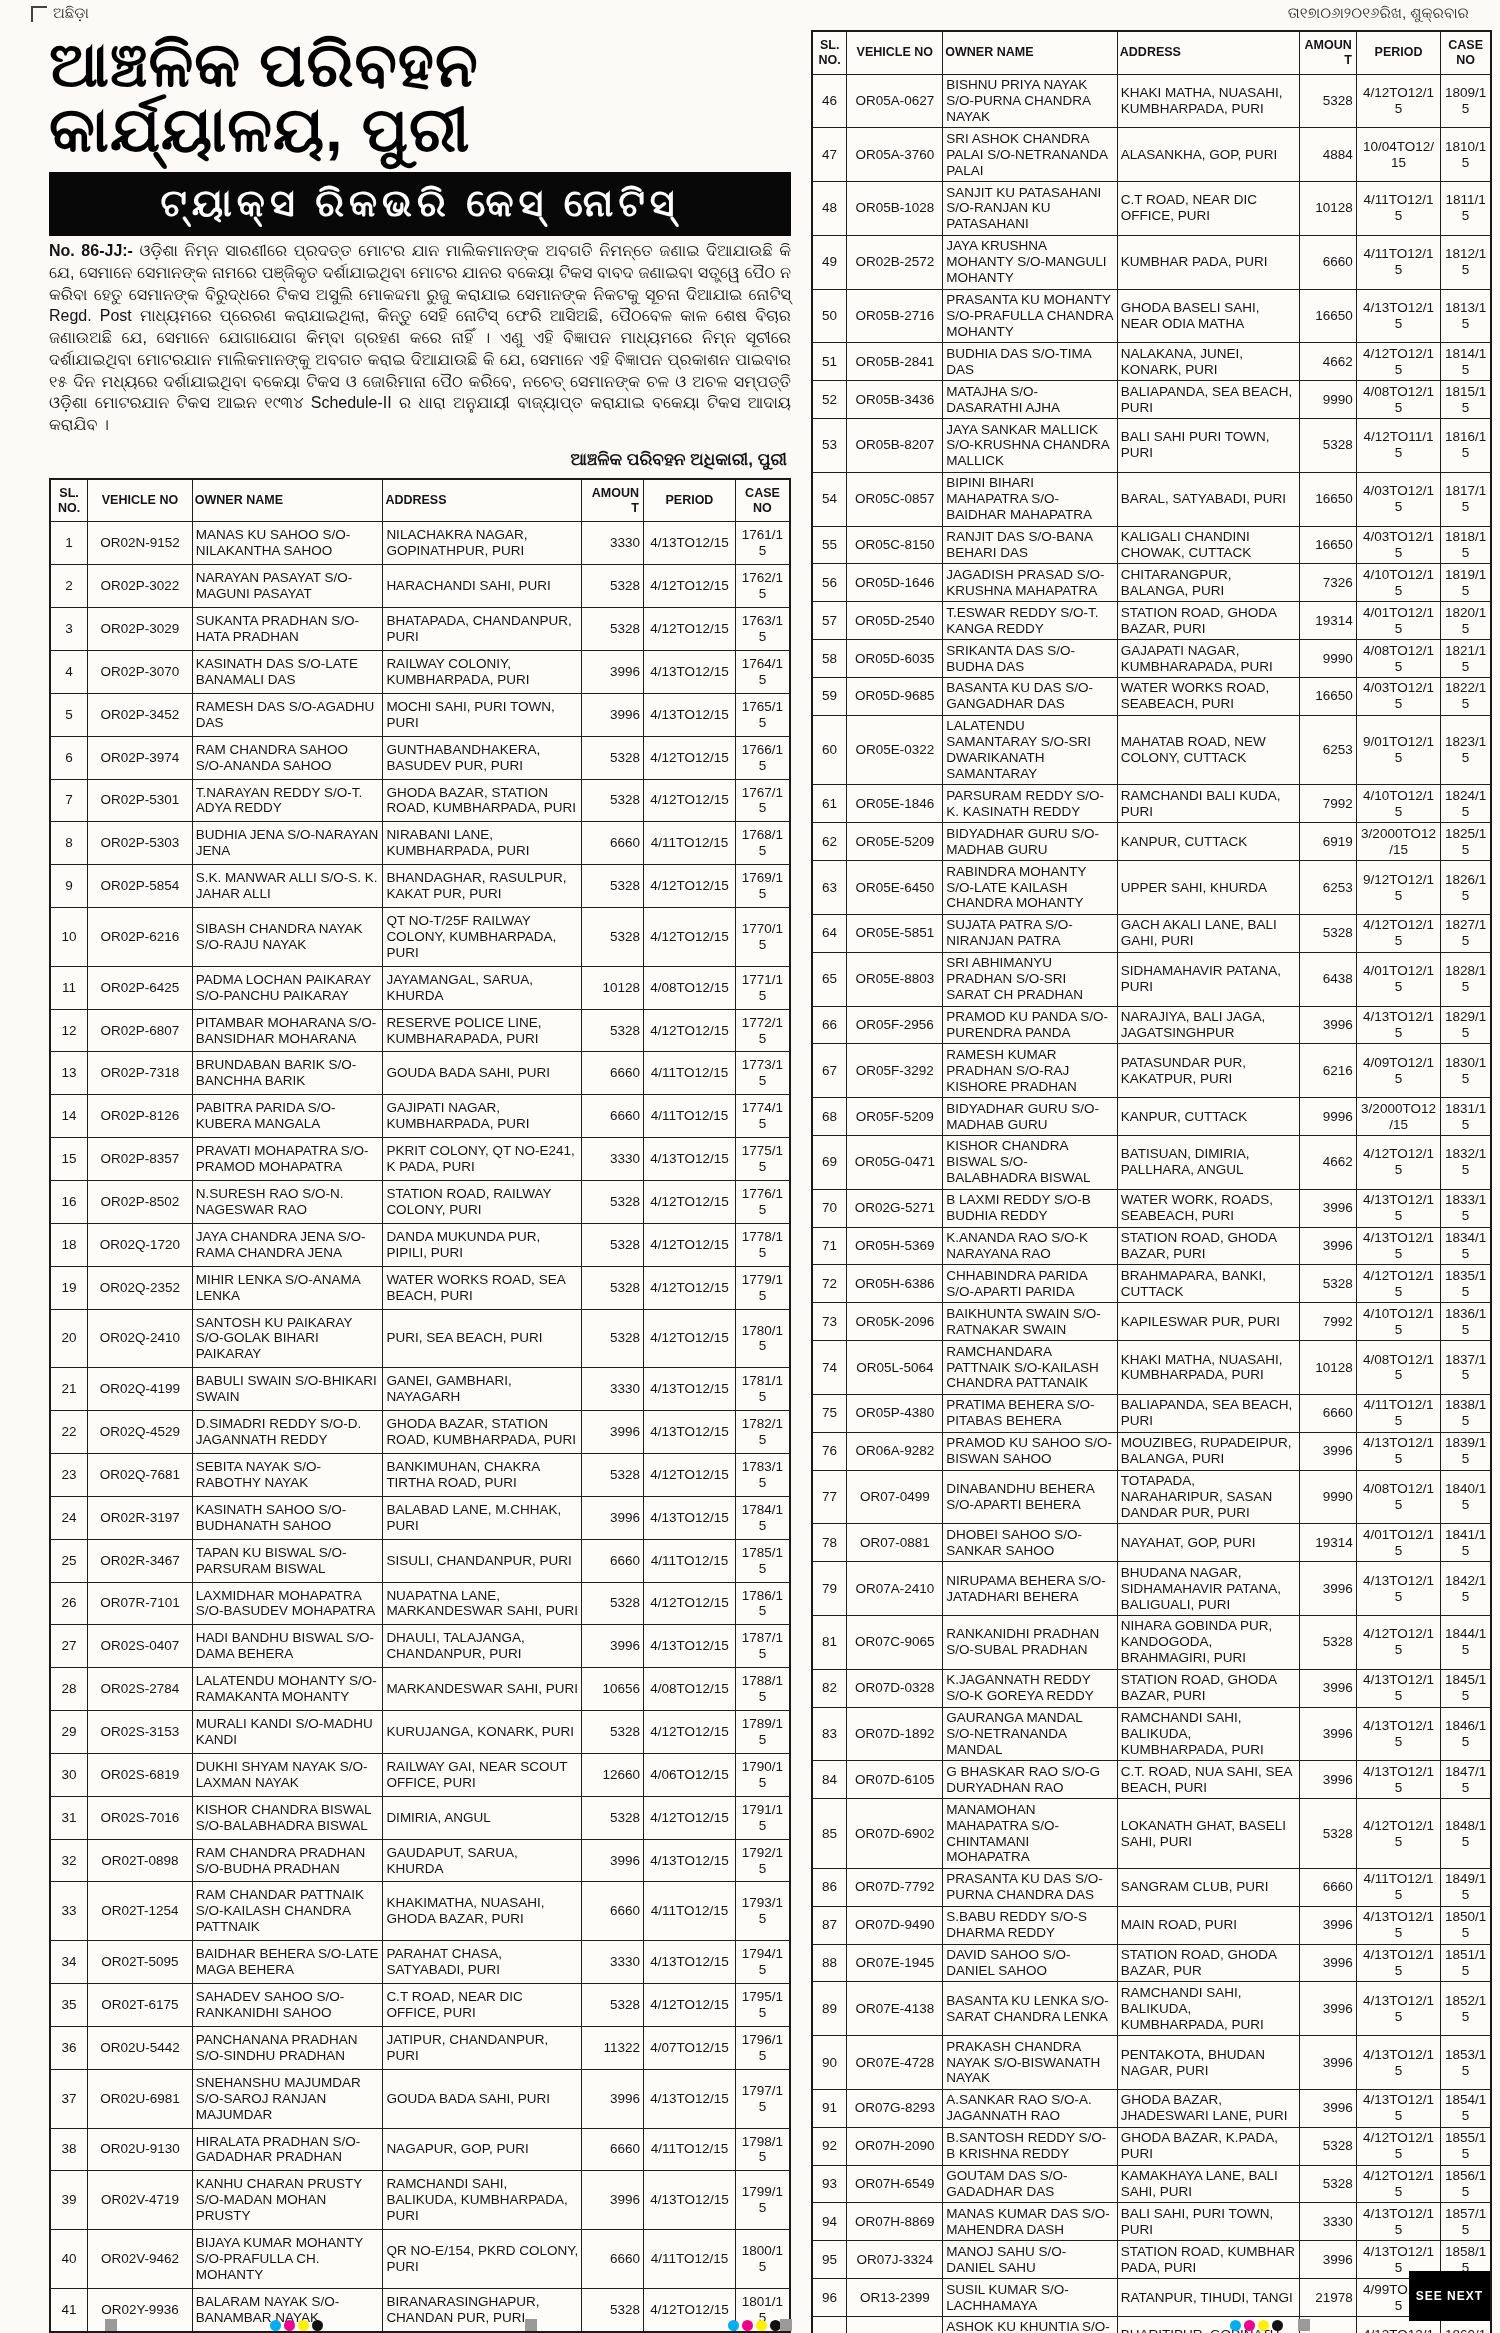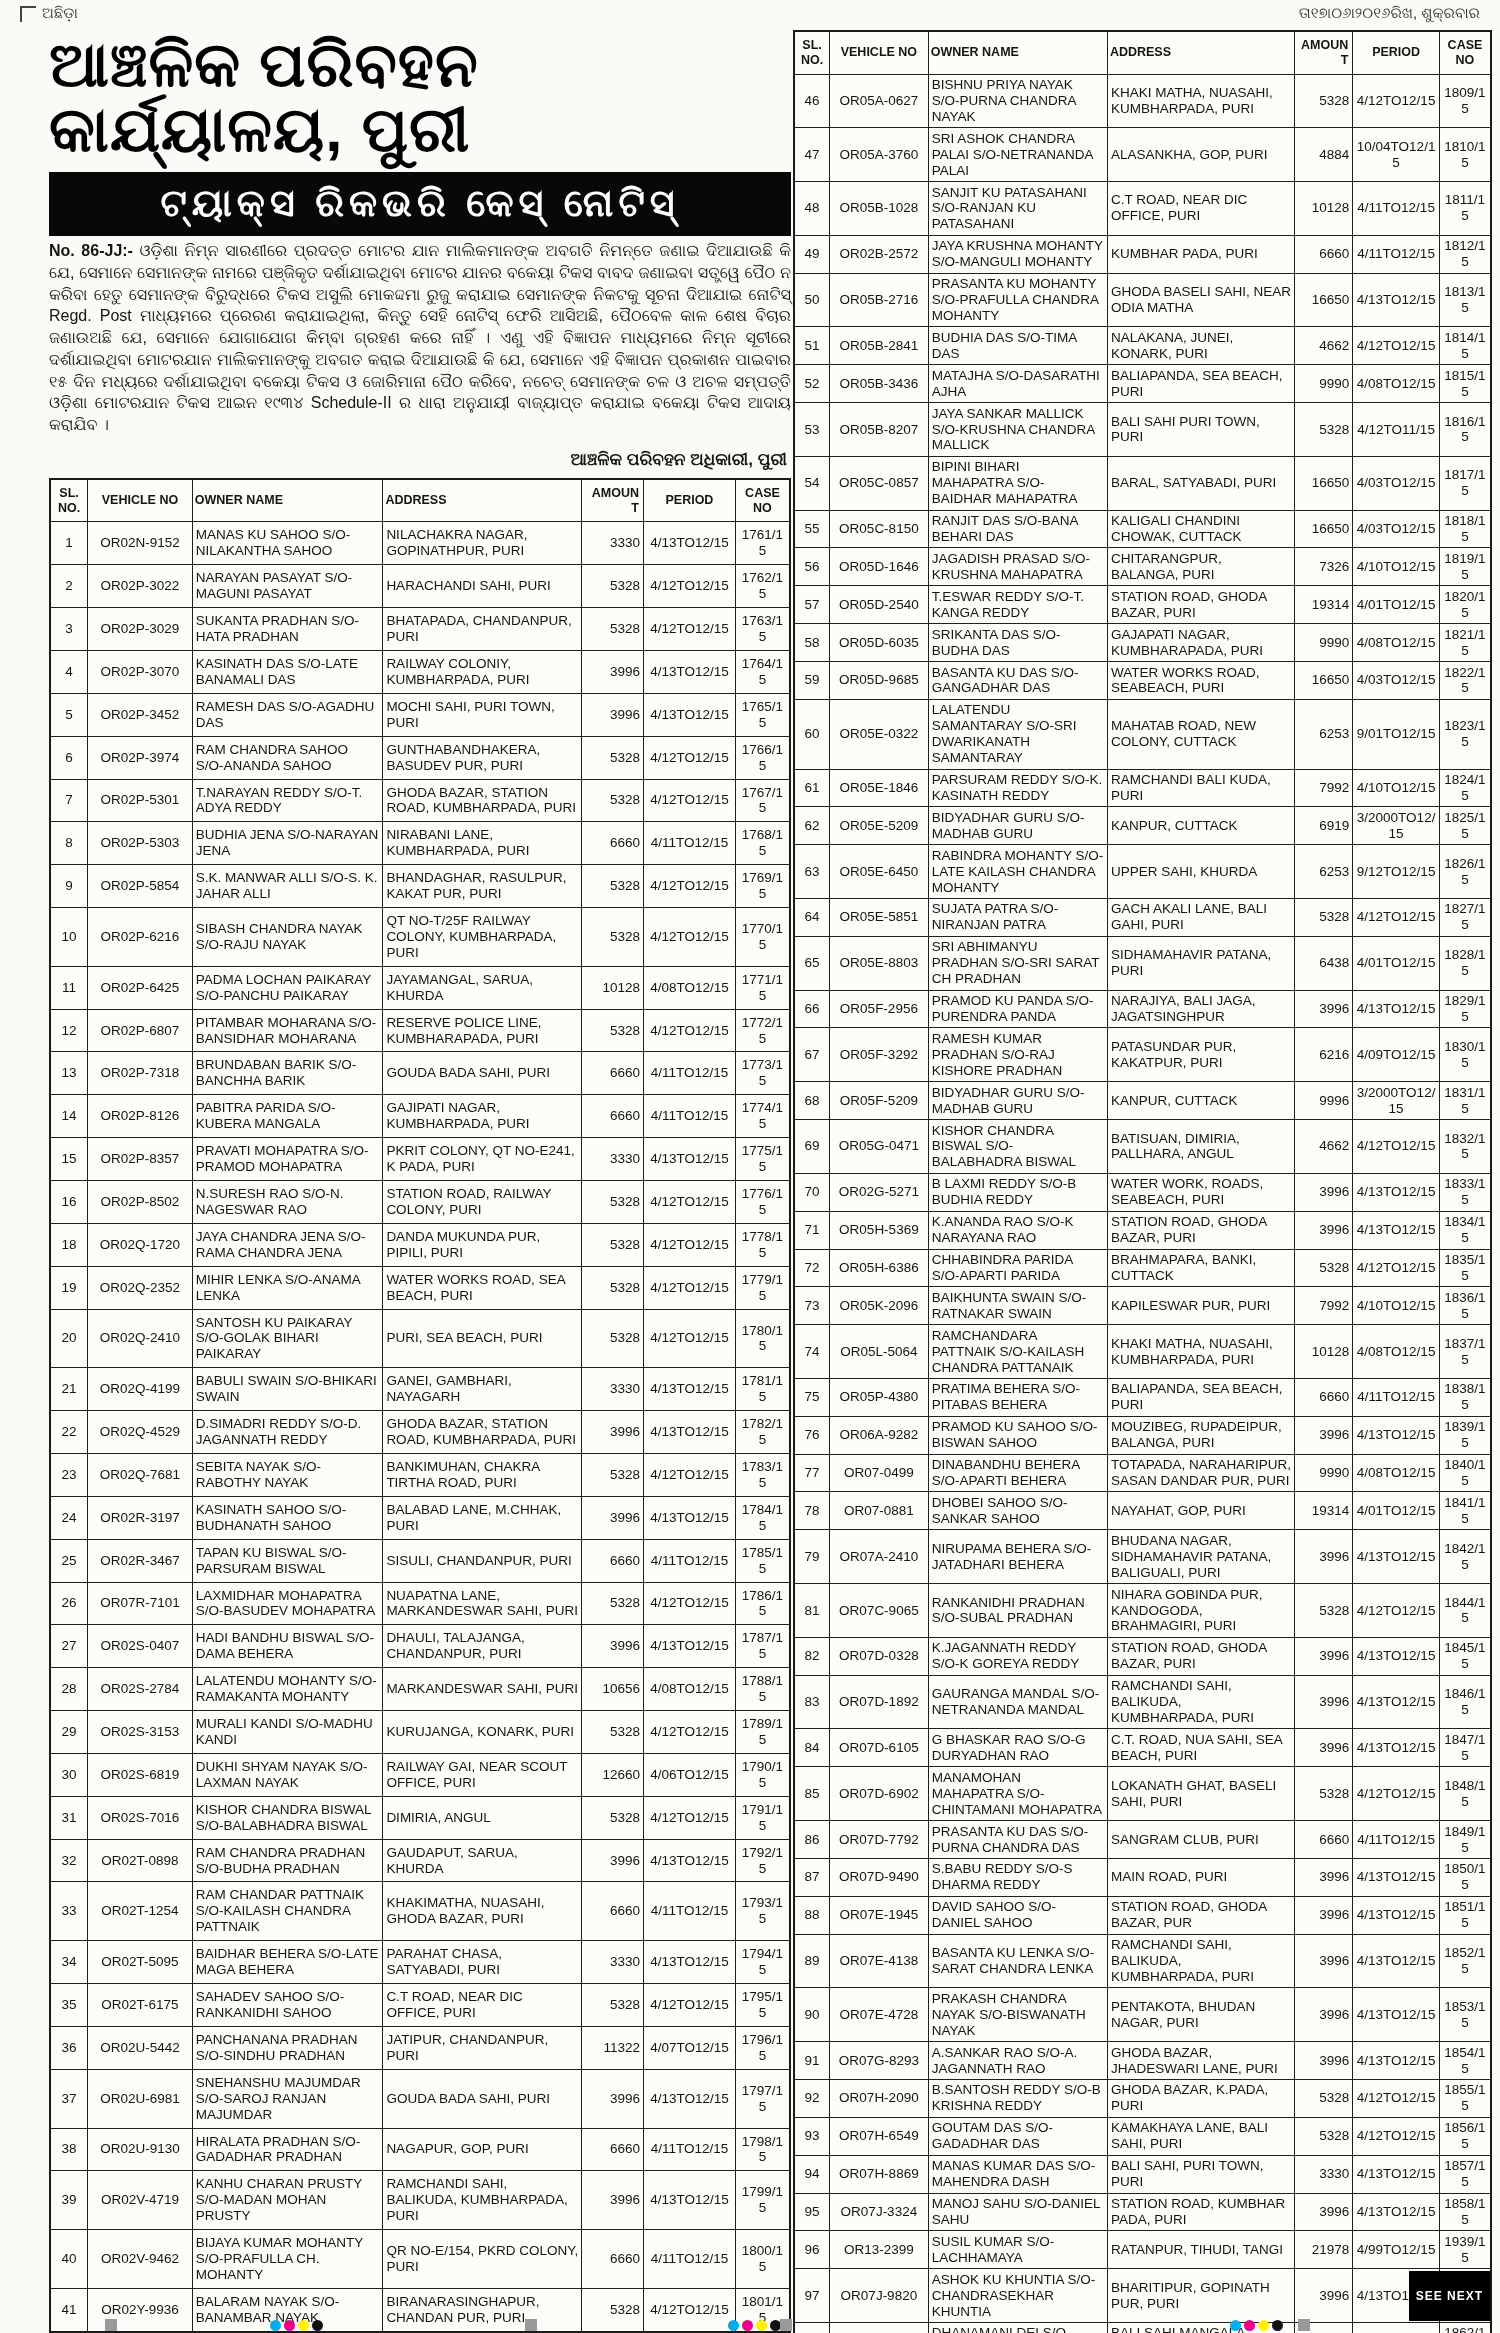--- a/index.html
+++ b/index.html
@@ -5,30 +5,30 @@
   html,body{margin:0;padding:0;}
   body{
     width:1500px;height:2333px;
     background:#fbfaf6;color:#141414;
     font-family:"Liberation Sans","DejaVu Sans",sans-serif;
     position:relative;overflow:hidden;
   }
   .top-strip{
     position:absolute;top:4px;left:0;right:0;
     display:flex;justify-content:space-between;
-    padding:0 20px;font-size:15px;color:#333;
+    padding:0 31px;font-size:15px;color:#333;
   }
   .crop-mark{
     display:inline-block;width:14px;height:14px;
     border-left:2px solid #444;border-top:2px solid #444;
     margin-right:6px;vertical-align:middle;
   }
   .columns{
     position:absolute;top:30px;left:8px;right:8px;bottom:24px;
-    display:flex;gap:2px;padding-left:41px;
+    display:flex;gap:20px;padding-left:41px;
   }
   .col-left{width:742px;flex:0 0 742px;}
   .col-right{flex:1;}
   .masthead{
     font-size:62px;font-weight:bold;line-height:1.05;
     margin:2px 0 10px 0;color:#000;letter-spacing:1px;
   }
   .banner{
     background:#080808;color:#fff;
     font-size:38px;font-weight:bold;text-align:center;

